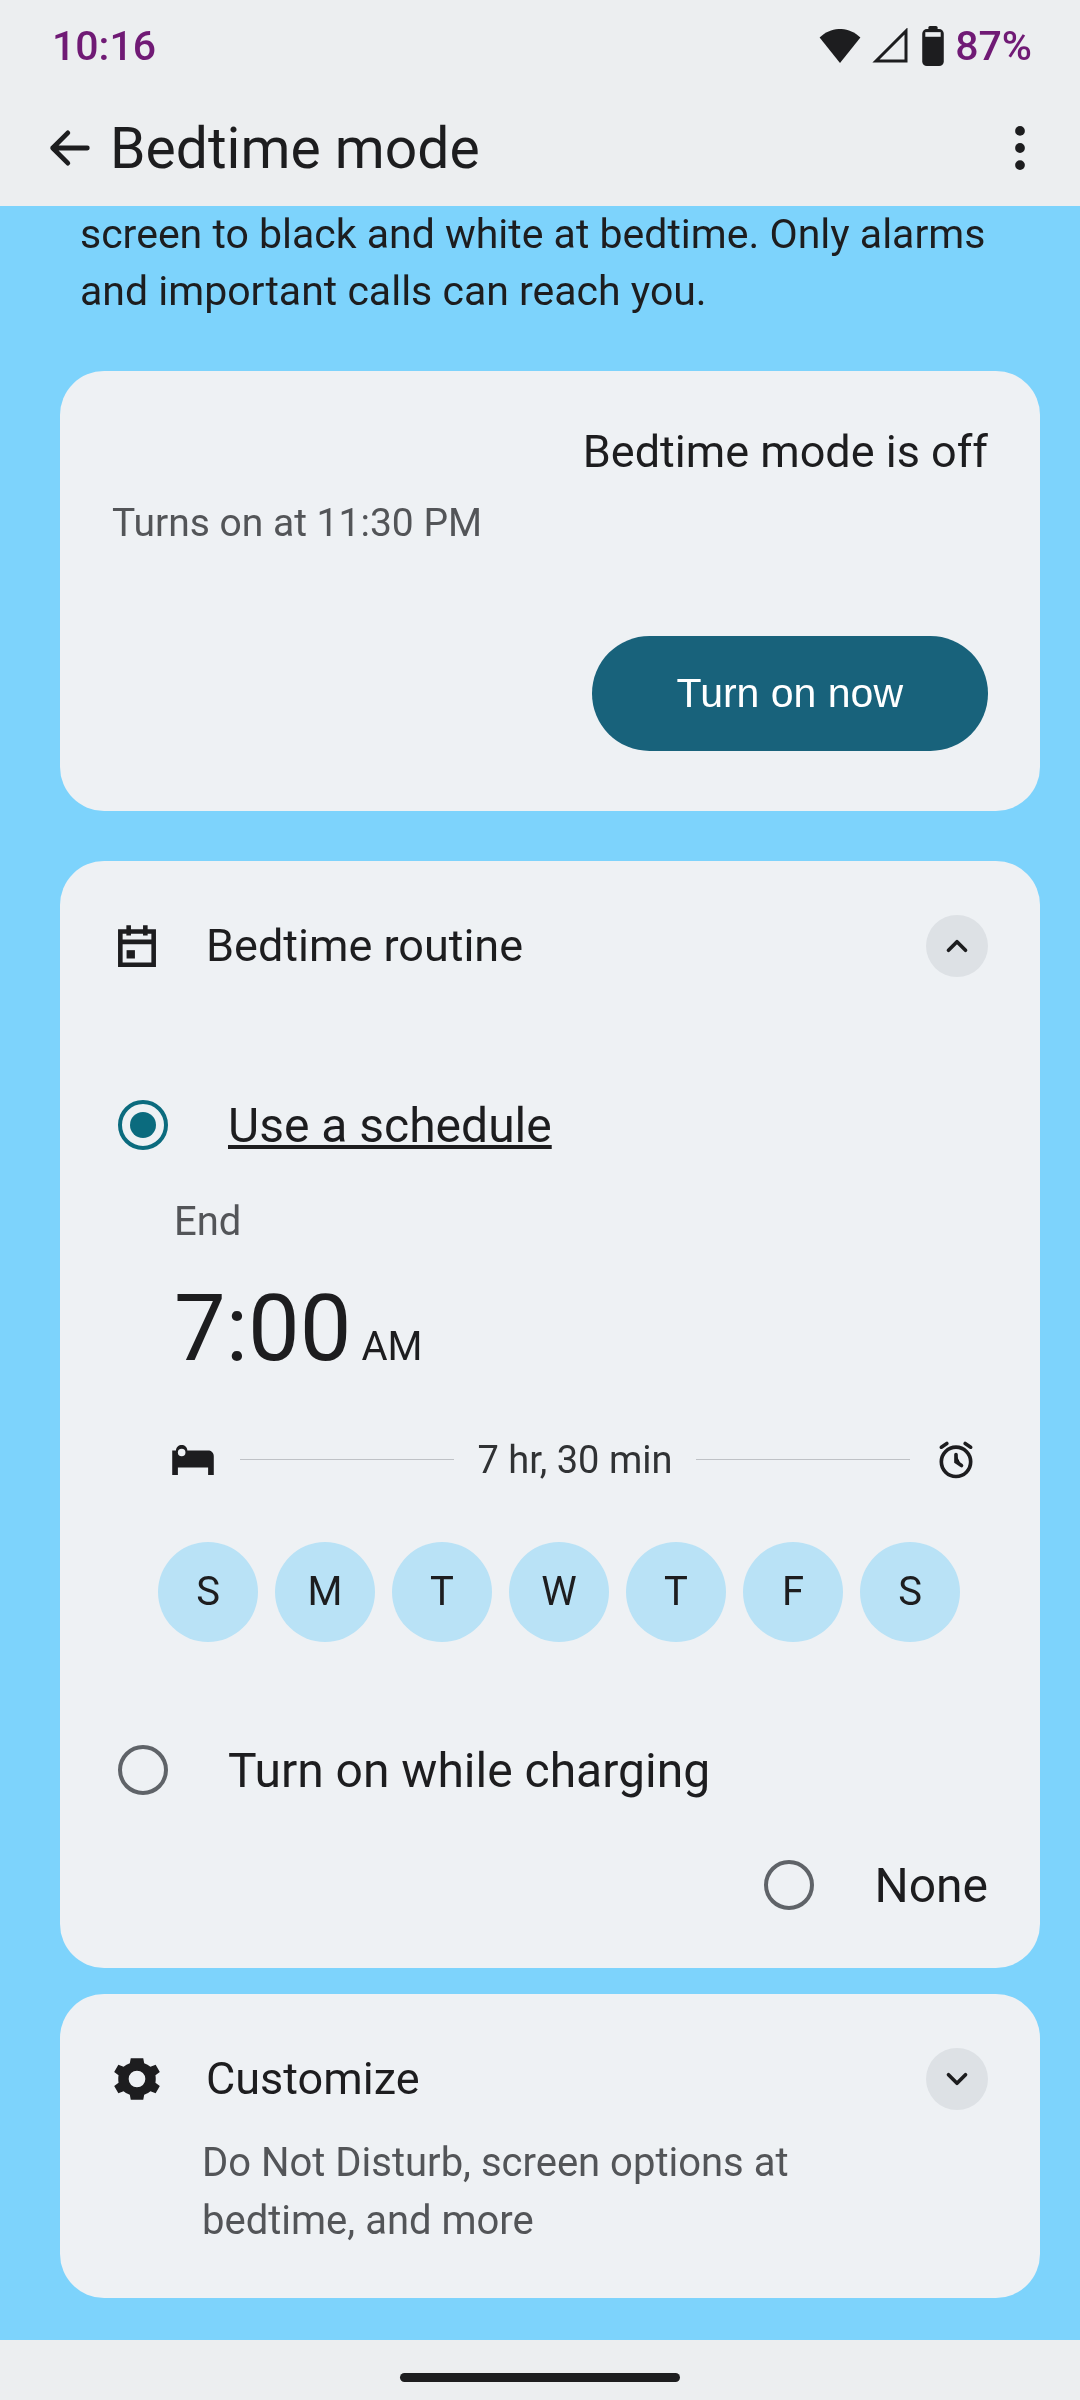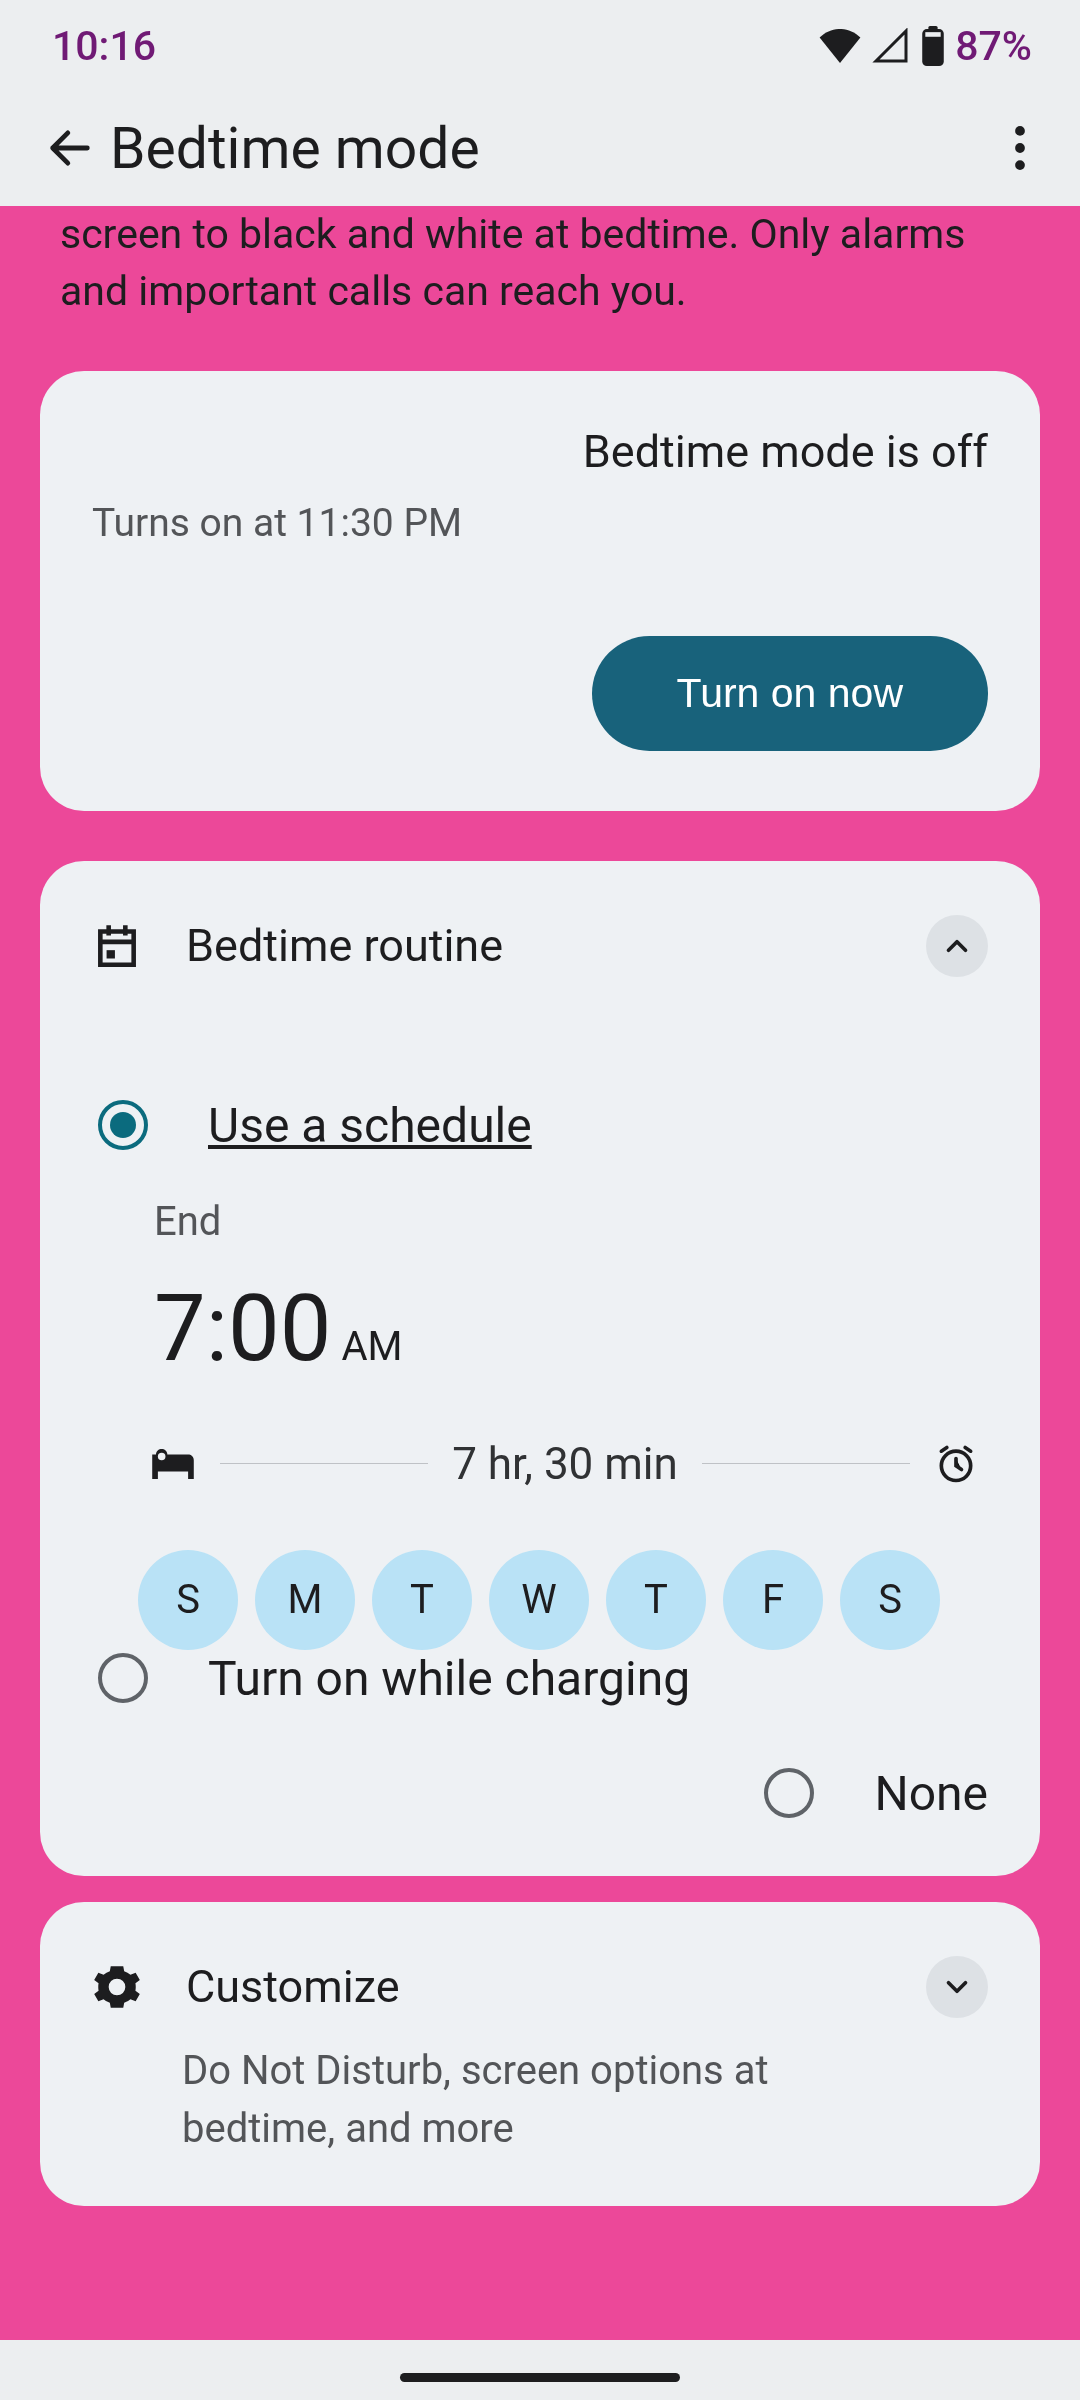--- a/index.html
+++ b/index.html
@@ -36,23 +36,24 @@
   .app-title {
     font-size: 57px;
     font-weight: 400;
   }
   .kebab {
     margin-left: auto;
     width: 60px; height: 60px;
     display:flex; align-items:center; justify-content:center;
   }
   .scroll-area {
-    background: #ec4899;
+    background: #7dd3fc;
     height: calc(2400px - 86px - 180px);
     padding-bottom: 60px;
+    padding-left: 20px;
   }
   .intro-text {
     font-size: 41px;
     color: #1d1d1f;
     padding: 0 60px;
     line-height: 1.4;
     margin-top: -12px;
   }
   .card {
     background: #eef1f4;
@@ -118,34 +119,35 @@
     margin-top: 30px;
   }
   .time-suffix { font-size: 40px; font-weight: 400; }
   .duration-row {
     display:flex; align-items:center; gap: 24px;
     margin-top: 56px;
     padding-left: 58px;
     padding-right: 10px;
   }
   .dur-line { flex:1; height:1px; background:#bfc2c6; }
-  .dur-text { font-size: 44px; color: #303234; }
+  .dur-text { font-size: 38px; color: #303234; }
   .days-row {
     display:flex; gap: 17px;
     margin-top: 60px;
     padding-left: 46px;
   }
   .day-chip {
     width: 100px; height: 100px; border-radius:50%;
     background: #b9e2f6;
     display:flex; align-items:center; justify-content:center;
     font-size: 40px; color:#1d1d1f;
   }
   .option-row {
     display:flex; align-items:center; gap: 60px;
+    margin-top: 100px;
   }
   .option-row.tight { margin-top: 58px; justify-content: flex-end; }
   .customize-card .section-head { align-items: center; }
   .customize-sub { font-size: 40px; color:#535558; margin-top: 24px; padding-left: 90px; max-width: 720px; line-height:1.45;}
   .nav-pill {
     position:absolute; bottom: 18px; left: 50%; transform:translateX(-50%);
     width: 280px; height: 9px; border-radius: 6px; background:#1d1d1f;
   }
   svg { display:block; }
 </style>

